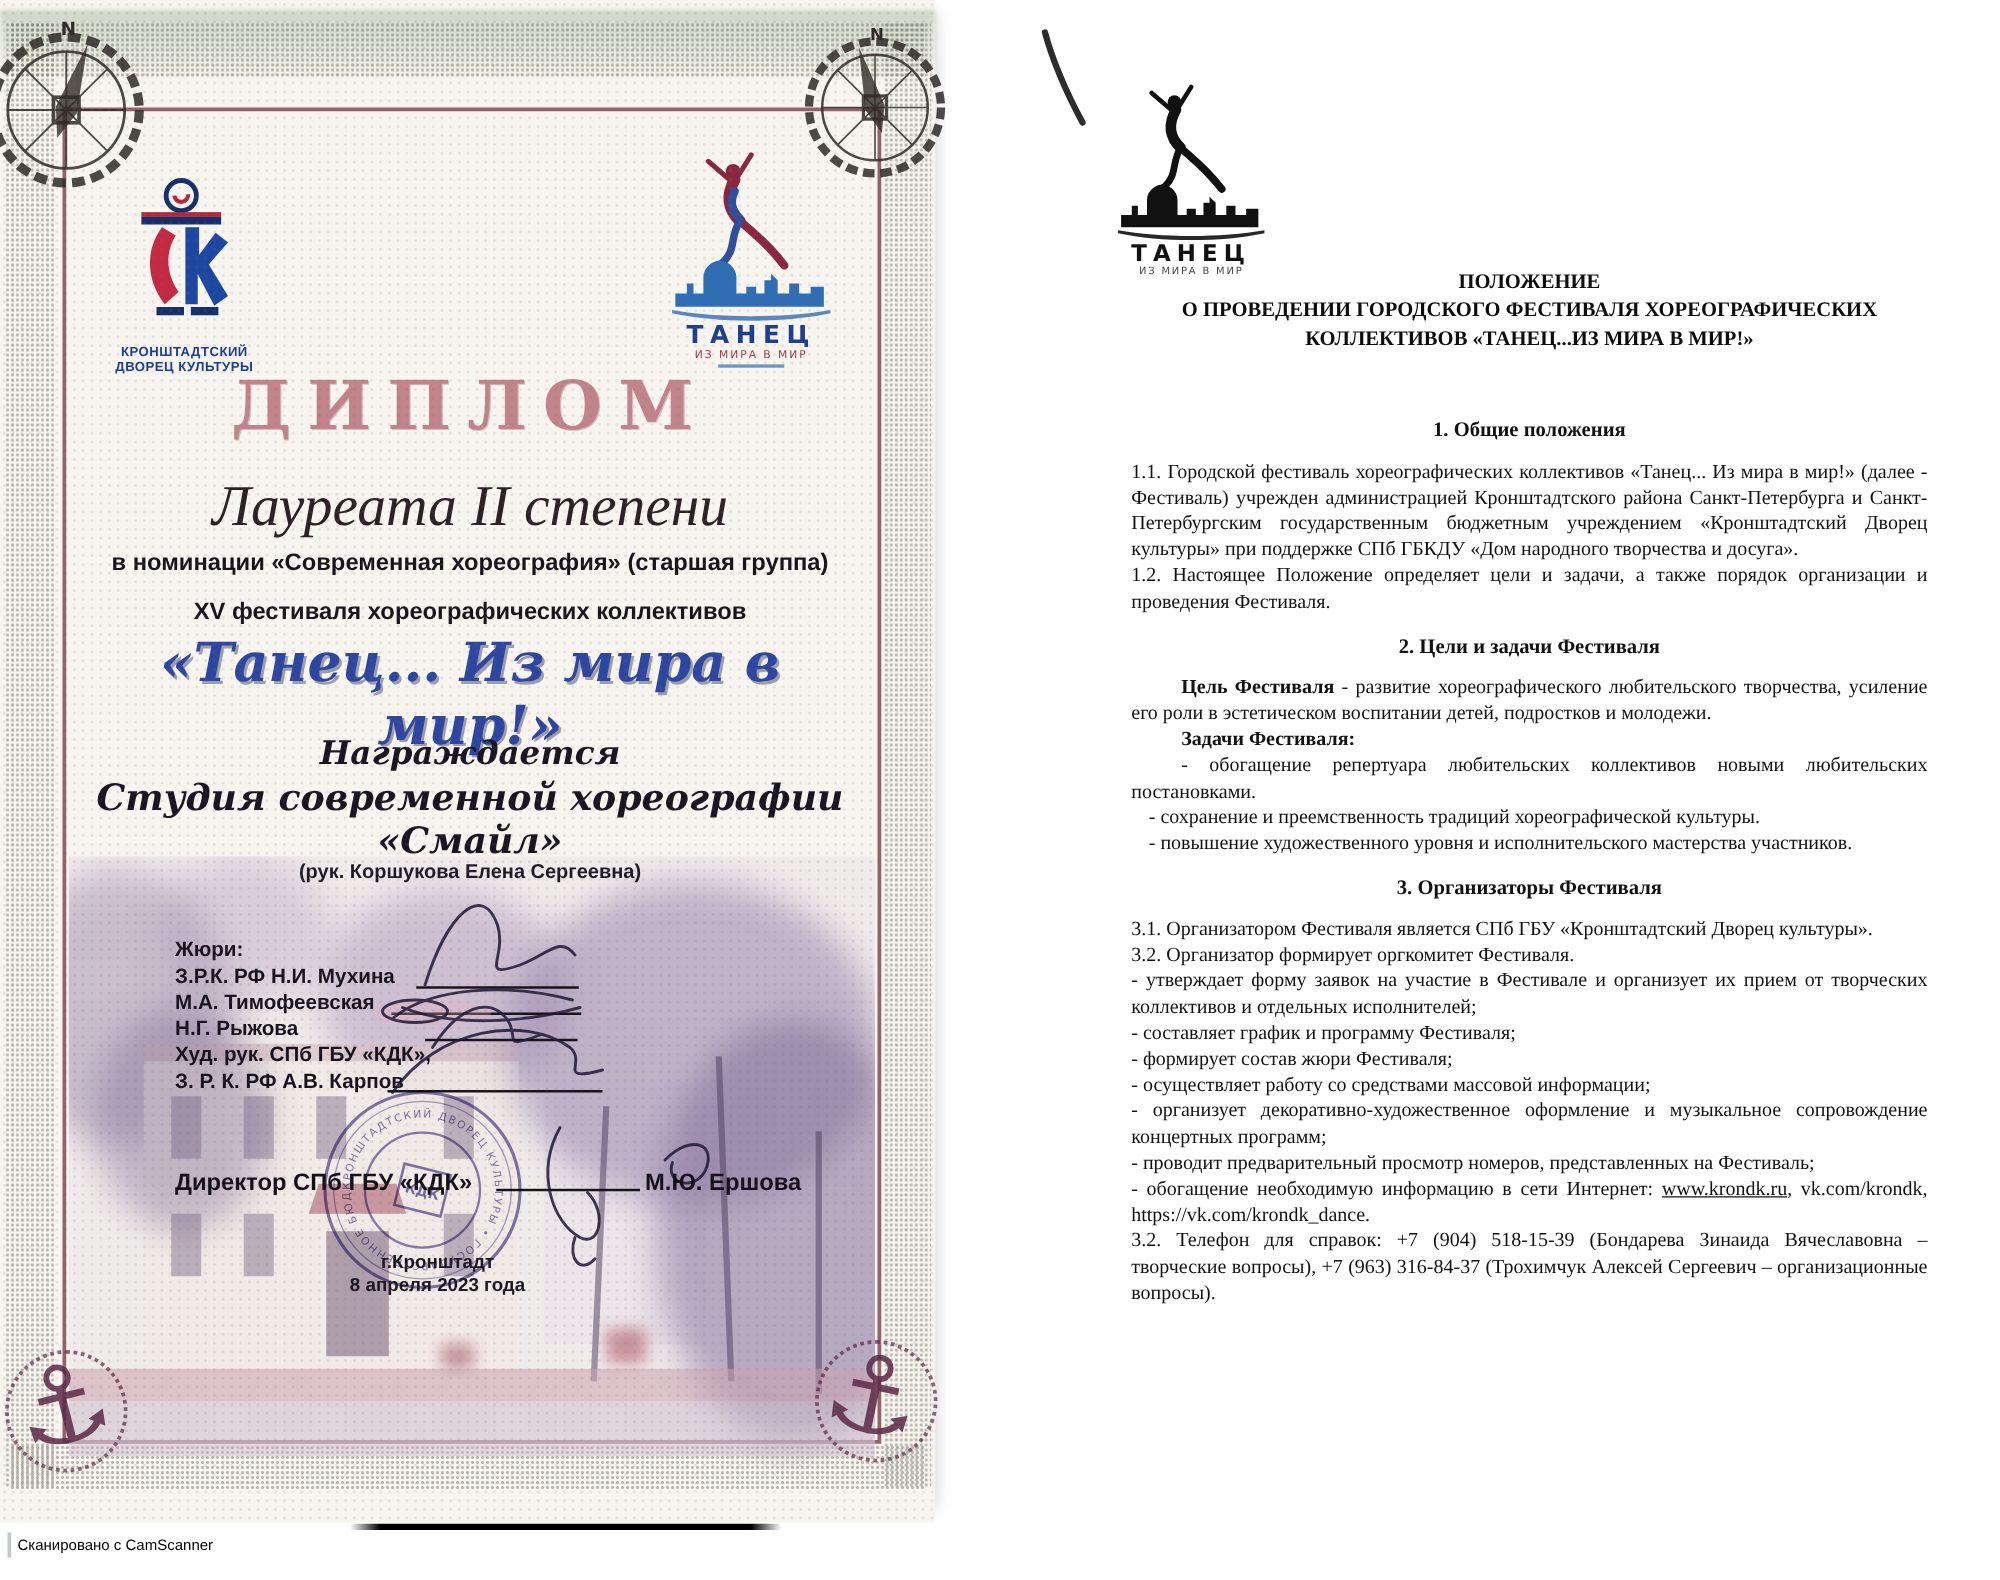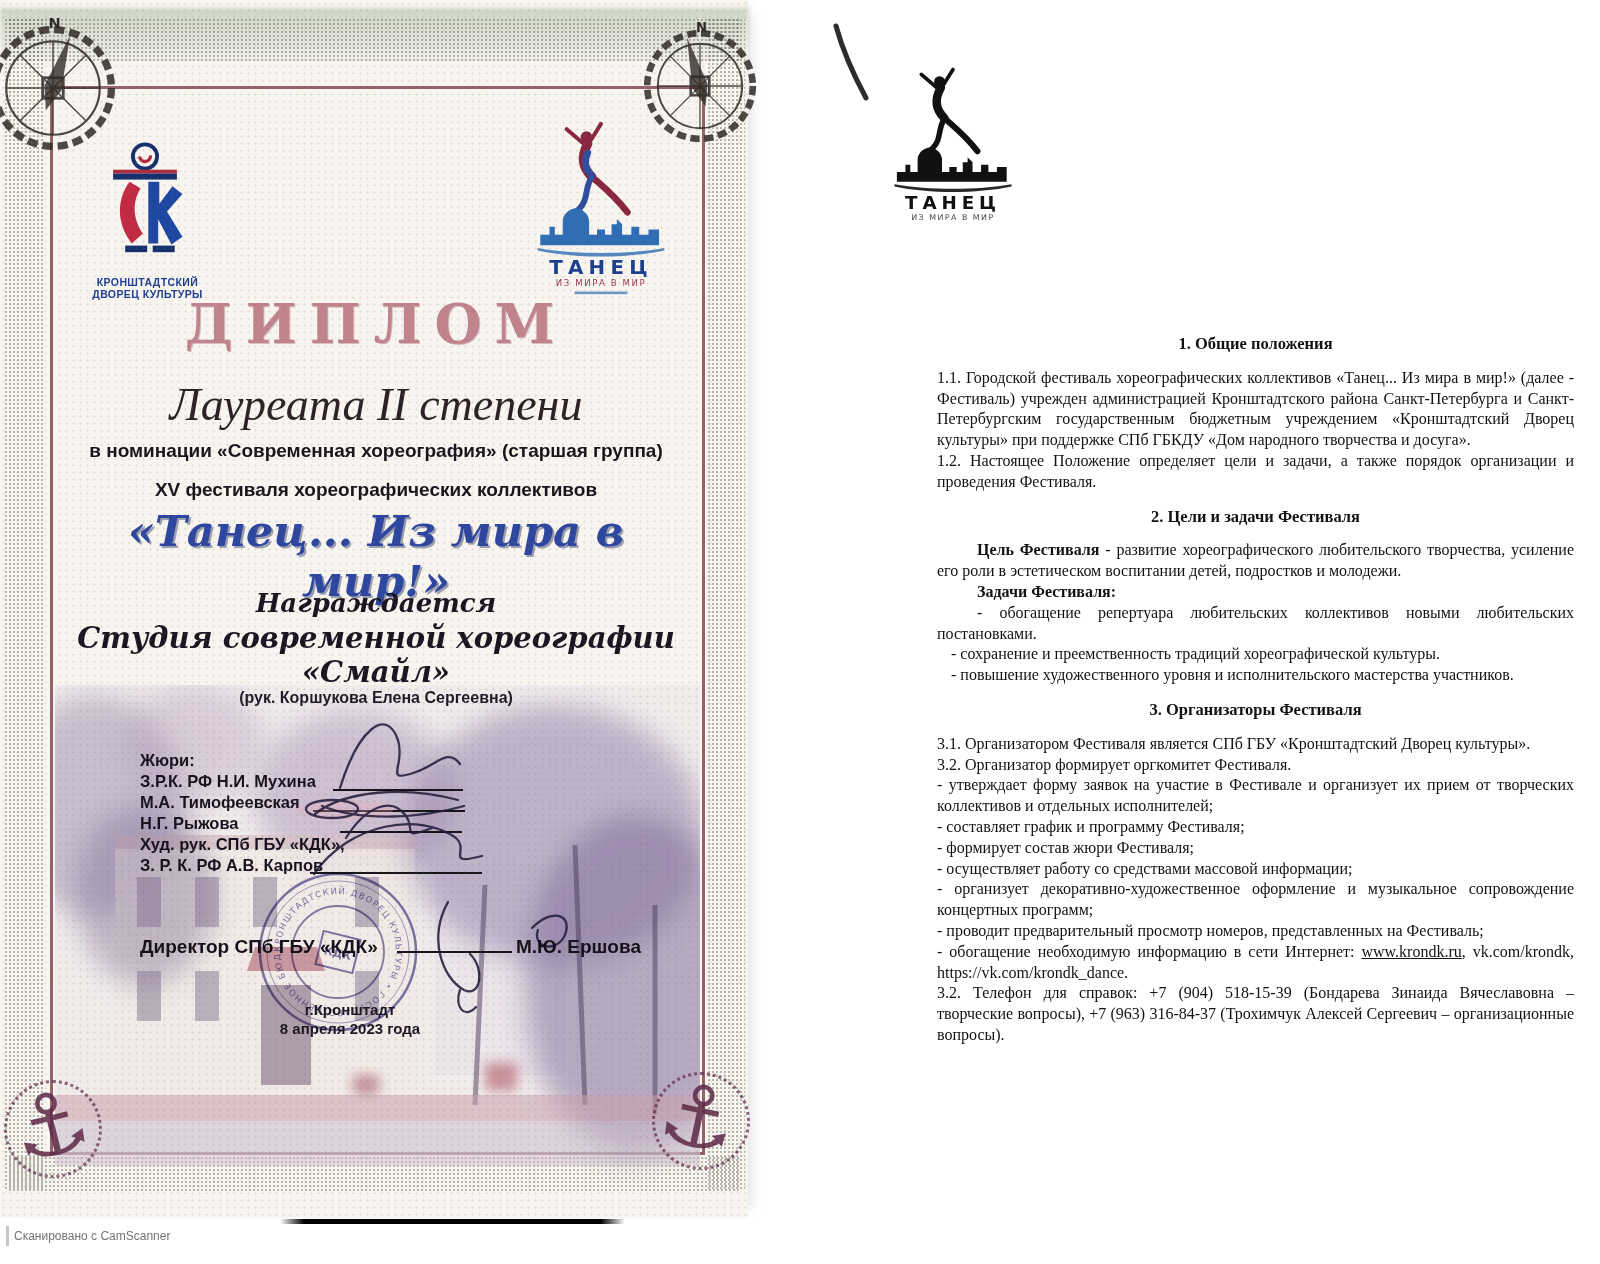--- a/index.html
+++ b/index.html
@@ -65,31 +65,31 @@
     font-weight:bold;font-size:19px;color:#14101a;}
   .place-date{position:absolute;left:240px;top:1000px;width:220px;text-align:center;
     font-family:"Liberation Sans",sans-serif;font-weight:bold;font-size:15px;
     line-height:19px;color:#1b1622;}
   .stamp{position:absolute;left:248px;top:862px;opacity:.82;mix-blend-mode:multiply;}
   
   .page-right{position:absolute;left:820px;top:0;width:780px;height:1264px;background:#fff;}
   .reg-title{position:absolute;left:85px;top:213px;width:637px;text-align:center;
     font-weight:bold;font-size:16.5px;line-height:23px;color:#0d0d0d;}
   .reg-body{position:absolute;left:85px;top:330px;width:637px;
-    font-size:16px;line-height:20.8px;text-align:justify;color:#121212;margin-left:32px;}
+    font-size:16px;line-height:20.8px;text-align:justify;color:#121212;}
   .reg-body h3{font-size:16.5px;font-weight:bold;text-align:center;margin:14px 0 13px 0;}
   .reg-body h3.first{margin-top:4px;}
   .reg-body p{margin:0;}
   .ind-lg{text-indent:40px;}
   .ind-sm{text-indent:14px;}
   .lead-b{font-weight:bold;}
   .ulink{text-decoration:underline;}
   
   .camscan{position:absolute;left:6px;top:1226px;font-family:"Liberation Sans",sans-serif;
-    font-size:12px;color:#737373;display:flex;align-items:center;gap:5px;}
+    font-size:12px;color:#000000;display:flex;align-items:center;gap:5px;}
   .camscan .bar{display:inline-block;width:3px;height:20px;background:#c3c7ca;}
   .blackline{position:absolute;left:280px;top:1219px;width:345px;height:5px;border-radius:3px;
     background:linear-gradient(90deg,transparent,#000 7%,#000 93%,transparent);}
   svg text{font-family:"DejaVu Sans",sans-serif;}
 </style>
 </head>
 <body>
 
 <div class="page-left">
 
@@ -288,20 +288,25 @@
       <path d="M43,44 C52,52 60,58 70,71" stroke-width="5"></path>
       <path d="M43,44 C37,54 41,61 33,69 C29,73 26,72 24,77" stroke-width="4.5"></path>
     </g>
     <circle cx="39" cy="14" r="4.5" fill="#111"></circle>
     <path d="M4,96 L4,88 L11,88 L11,82 L15,82 L15,88 L21,88 L21,78 C21,72 27,68 31,68 C35,68 41,72 41,78 L41,88 L47,88 L47,84 L53,84 L53,88 L58,88 L58,80 L62,80 L62,76 L66,80 L66,88 L73,88 L73,82 L79,82 L79,88 L86,88 L86,84 L94,84 L94,96 Z" fill="#111"></path>
     <path d="M2,98 C30,103 70,103 98,98 L98,100 C70,106 30,106 2,100 Z" fill="#111" opacity="0.9"></path>
     <text x="50" y="118" text-anchor="middle" font-size="15" font-weight="bold" letter-spacing="4" fill="#111">ТАНЕЦ</text>
     <text x="50" y="127" text-anchor="middle" font-size="6.5" letter-spacing="1.2" fill="#111" opacity="0.8">ИЗ МИРА В МИР</text>
   </svg>
 
+  <div class="reg-title">
+    <div>ПОЛОЖЕНИЕ</div>
+    <div>О ПРОВЕДЕНИИ ГОРОДСКОГО ФЕСТИВАЛЯ ХОРЕОГРАФИЧЕСКИХ</div>
+    <div>КОЛЛЕКТИВОВ «ТАНЕЦ...ИЗ МИРА В МИР!»</div>
+  </div>
 
   <div class="reg-body">
     <h3 class="first">1. Общие положения</h3>
     <p>1.1. Городской  фестиваль хореографических коллективов «Танец... Из мира в мир!» (далее - Фестиваль) учрежден администрацией Кронштадтского района Санкт-Петербурга и Санкт-Петербургским государственным бюджетным учреждением «Кронштадтский Дворец культуры» при поддержке СПб ГБКДУ «Дом народного творчества и досуга».</p>
     <p>1.2. Настоящее Положение определяет цели и задачи, а также порядок организации и проведения Фестиваля.</p>
 
     <h3>2. Цели и задачи Фестиваля</h3>
     <p class="ind-lg">
       <span class="lead-b">Цель Фестиваля</span><span> - развитие хореографического любительского творчества, усиление его роли в эстетическом воспитании детей, подростков и молодежи.</span>
     </p>

